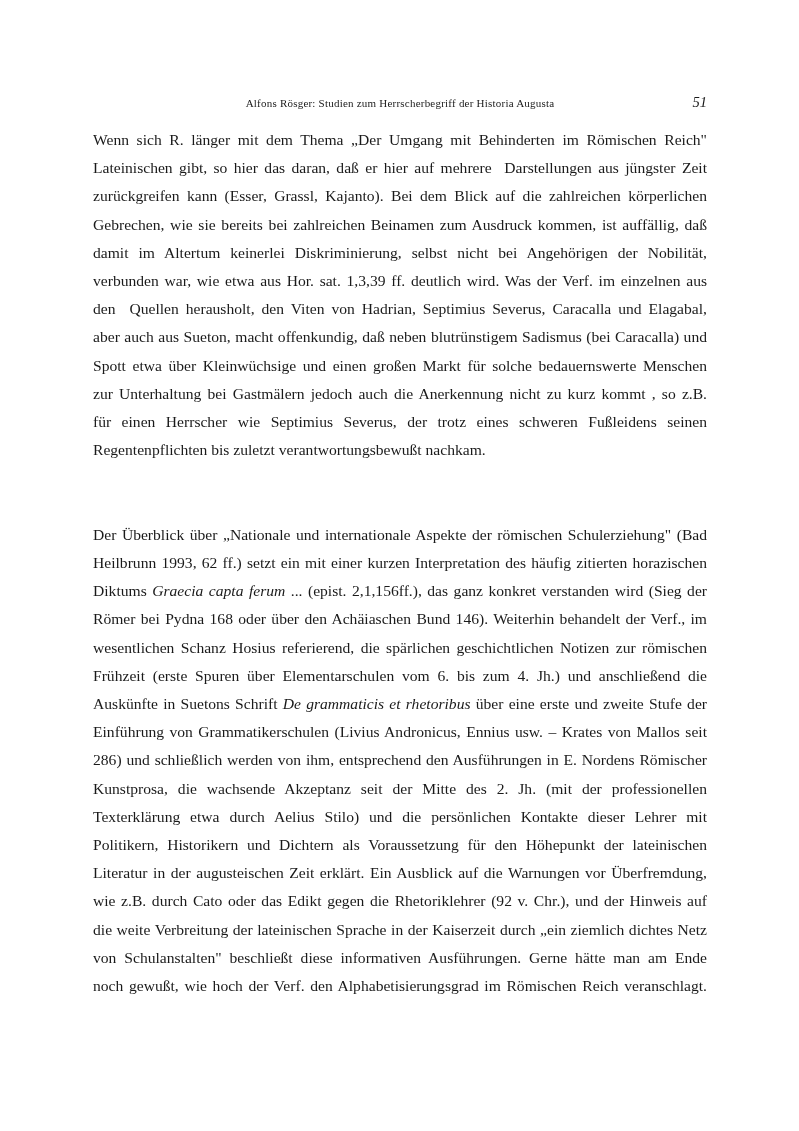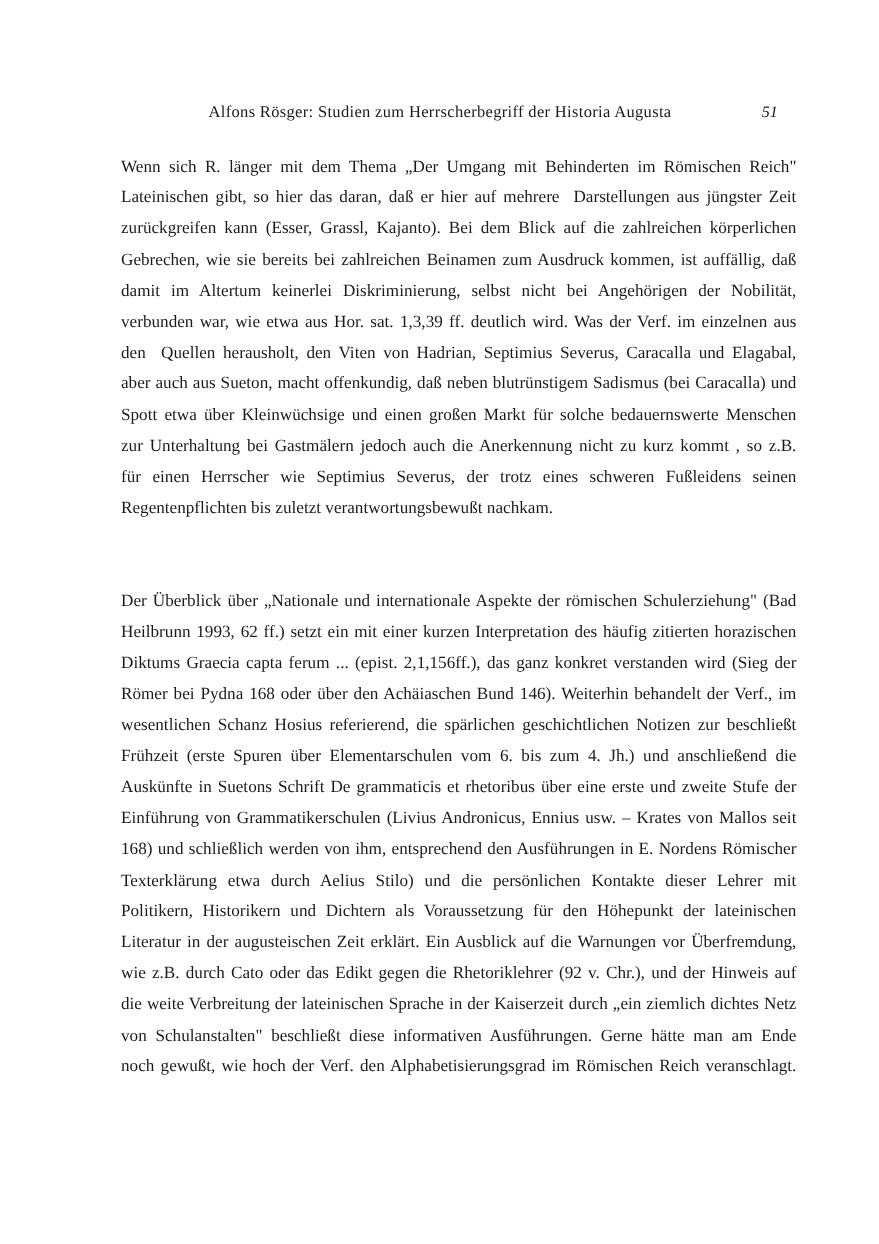--- a/index.html
+++ b/index.html
@@ -23,62 +23,61 @@
     left: 93px;
     right: 92px;
     top: 92px;
     height: 22px;
     display: flex;
     align-items: baseline;
   }
   .running-head-title {
     flex: 1 1 auto;
     text-align: center;
-    font-size: 15px;
+    font-size: 11px;
     line-height: 20px;
     letter-spacing: 0.02em;
     white-space: nowrap;
     padding-left: 34px;
   }
   .running-head-page {
     flex: 0 0 auto;
     width: 34px;
     text-align: right;
     font-size: 14.6px;
     line-height: 20px;
     font-style: italic;
   }
 
   
   .body-block {
     position: absolute;
-    left: 110px;
+    left: 93px;
     top: 126px;
     width: 614px;
-    margin-top: 12px;
   }
   .para {
     margin: 0;
     text-align: justify;
     text-justify: inter-word;
     font-size: 15.6px;
     line-height: 28.2px;
     hyphens: none;
   }
   .para + .para {
     margin-top: 28.2px;
   }
   
   .para::after {
     content: "";
     display: inline-block;
     width: 100%;
   }
 
-  .italic { }
+  .italic { font-style: italic; }
 
   
   .line {
     display: block;
     text-align: justify;
     text-align-last: justify;
     white-space: pre-wrap;
   }
   .line.last {
     text-align-last: left;
@@ -107,25 +106,26 @@
         <span class="line">Spott etwa über Kleinwüchsige und einen großen Markt für solche bedauernswerte Menschen</span>
         <span class="line">zur Unterhaltung bei Gastmälern jedoch auch die Anerkennung nicht zu kurz kommt , so z.B.</span>
         <span class="line">für einen Herrscher wie Septimius Severus, der trotz eines schweren Fußleidens seinen</span>
         <span class="line last">Regentenpflichten bis zuletzt verantwortungsbewußt nachkam.</span>
       </p>
     <p class="para" id="paragraph-2">
         <span class="line">Der Überblick über „Nationale und internationale Aspekte der römischen Schulerziehung" (Bad</span>
         <span class="line">Heilbrunn 1993, 62 ff.) setzt ein mit einer kurzen Interpretation des häufig zitierten horazischen</span>
         <span class="line">Diktums <span class="italic">Graecia capta ferum</span> ... (epist. 2,1,156ff.), das ganz konkret verstanden wird (Sieg der</span>
         <span class="line">Römer bei Pydna 168 oder über den Achäiaschen Bund 146). Weiterhin behandelt der Verf., im</span>
-        <span class="line">wesentlichen Schanz Hosius referierend, die spärlichen geschichtlichen Notizen zur beschließt</span>
+        <span class="line">wesentlichen Schanz Hosius referierend, die spärlichen geschichtlichen Notizen zur römischen</span>
         <span class="line">Frühzeit (erste Spuren über Elementarschulen vom 6. bis zum 4. Jh.) und anschließend die</span>
         <span class="line">Auskünfte in Suetons Schrift <span class="italic">De grammaticis et rhetoribus</span> über eine erste und zweite Stufe der</span>
         <span class="line">Einführung von Grammatikerschulen (Livius Andronicus, Ennius usw. – Krates von Mallos seit</span>
-        <span class="line">168) und schließlich werden von ihm, entsprechend den Ausführungen in E. Nordens Römischer</span>
+        <span class="line">286) und schließlich werden von ihm, entsprechend den Ausführungen in E. Nordens Römischer</span>
+        <span class="line">Kunstprosa, die wachsende Akzeptanz seit der Mitte des 2. Jh. (mit der professionellen</span>
         <span class="line">Texterklärung etwa durch Aelius Stilo) und die persönlichen Kontakte dieser Lehrer mit</span>
         <span class="line">Politikern, Historikern und Dichtern als Voraussetzung für den Höhepunkt der lateinischen</span>
         <span class="line">Literatur in der augusteischen Zeit erklärt. Ein Ausblick auf die Warnungen vor Überfremdung,</span>
         <span class="line">wie z.B. durch Cato oder das Edikt gegen die Rhetoriklehrer (92 v. Chr.), und der Hinweis auf</span>
         <span class="line">die weite Verbreitung der lateinischen Sprache in der Kaiserzeit durch „ein ziemlich dichtes Netz</span>
         <span class="line">von Schulanstalten" beschließt diese informativen Ausführungen. Gerne hätte man am Ende</span>
         <span class="line">noch gewußt, wie hoch der Verf. den Alphabetisierungsgrad im Römischen Reich veranschlagt.</span>
       </p>
   </div>
 

